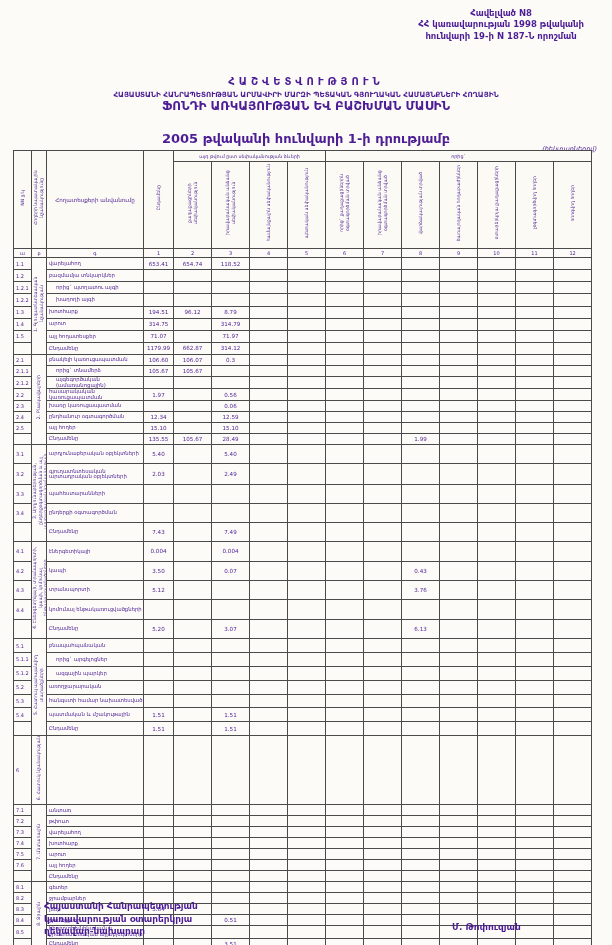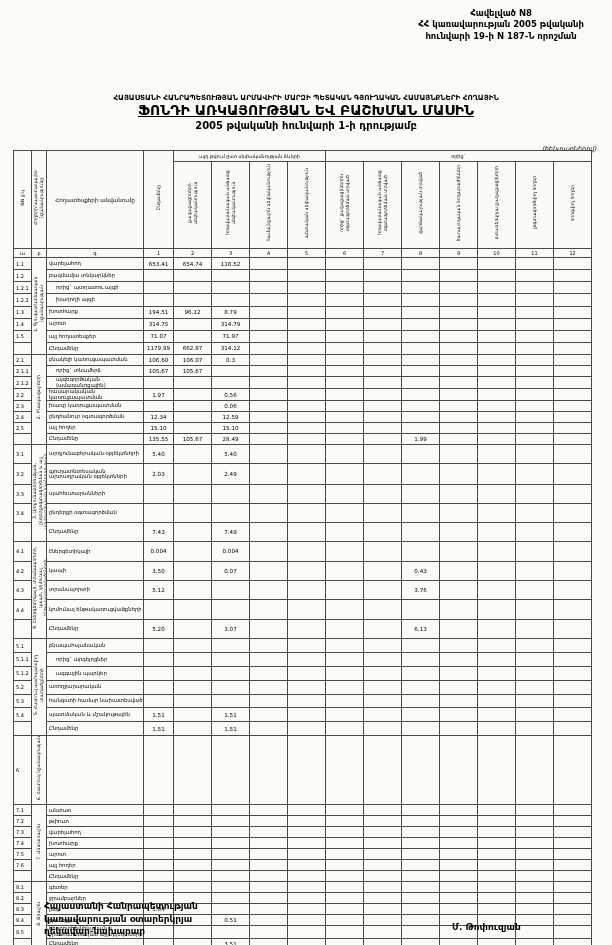--- a/index.html
+++ b/index.html
@@ -1,28 +1,28 @@
 <!DOCTYPE html>
 <html><head>
 <meta charset="utf-8">
 <style>
   * { box-sizing: border-box; }
   body { margin: 0; background: #d8d8d4; }
   .page {
     position: relative; width: 612px; height: 945px; margin: 0 auto;
-    background: #fcfbf7; font-family: "DejaVu Sans", sans-serif; color: #000000;
+    background: #fcfbf7; font-family: "DejaVu Sans", sans-serif; color: #4c1d95;
     overflow: hidden;
   }
   .appendix { position: absolute; top: 8px; right: 28px; text-align: center;
     font-weight: bold; font-size: 8.5px; line-height: 1.35; }
   .titleblock { position: absolute; top: 76px; left: 0; right: 0; text-align: center; font-weight: bold; }
   .t1 { font-size: 10px; letter-spacing: 4px; }
-  .t2 { font-size: 7.2px; margin-top: 17px; }
-  .t3 { font-size: 14px; text-decoration: underline; }
-  .t4 { font-size: 10px; margin-top: 2px; }
+  .t2 { font-size: 7.2px; margin-top: 3px; }
+  .t3 { font-size: 12px; }
+  .t4 { font-size: 13px; margin-top: 18px; }
   .unit { position: absolute; top: 145px; right: 15px; font-size: 6.5px; font-style: italic; }
   table.landtbl { position: absolute; top: 150px; left: 13px; width: 578px;
     border-collapse: collapse; table-layout: fixed; }
   .landtbl th, .landtbl td { border: 1px solid #4a4a4a; padding: 0; overflow: hidden; vertical-align: middle; }
   .landtbl th { font-weight: normal; background: #fbfaf4; }
   th.vh { text-align: center; }
   tr.hdr2 th { height: 84px; }
   .v { display: inline-block; writing-mode: vertical-rl; transform: rotate(180deg);
     font-size: 4.6px; line-height: 1.25; max-height: 92px; }
   th.band { font-size: 4.8px; height: 11px; text-align: center; }
@@ -36,25 +36,26 @@
   .sig { position: absolute; top: 900px; left: 44px; font-weight: bold; font-size: 9px; line-height: 1.4; }
   .signame { position: absolute; top: 922px; left: 452px; font-weight: bold; font-size: 9px; }
 </style>
 </head>
 <body>
 
 <div class="page">
 
   <div class="appendix">
     <div>Հավելված N8</div>
-    <div>ՀՀ կառավարության 2005 թվականի</div>
+    <div>ՀՀ կառավարության 1998 թվականի</div>
     <div>հունվարի 19-ի N 187-Ն որոշման</div>
   </div>
 
   <div class="titleblock">
+    <div class="t1">ՀԱՇՎԵՏՎՈՒԹՅՈՒՆ</div>
     <div class="t2">ՀԱՅԱՍՏԱՆԻ ՀԱՆՐԱՊԵՏՈՒԹՅԱՆ ԱՐՄԱՎԻՐԻ ՄԱՐԶԻ ՊԵՏԱԿԱՆ ԳՅՈՒՂԱԿԱՆ ՀԱՄԱՅՆՔՆԵՐԻ ՀՈՂԱՅԻՆ</div>
     <div class="t3">ՖՈՆԴԻ ԱՌԿԱՅՈՒԹՅԱՆ ԵՎ ԲԱՇԽՄԱՆ ՄԱՍԻՆ</div>
     <div class="t4">2005 թվականի հունվարի 1-ի դրությամբ</div>
   </div>
 
   <div class="unit">(հեկտարներով)</div>
 
   <table class="landtbl">
       <colgroup>
         <col style="width:18px">

